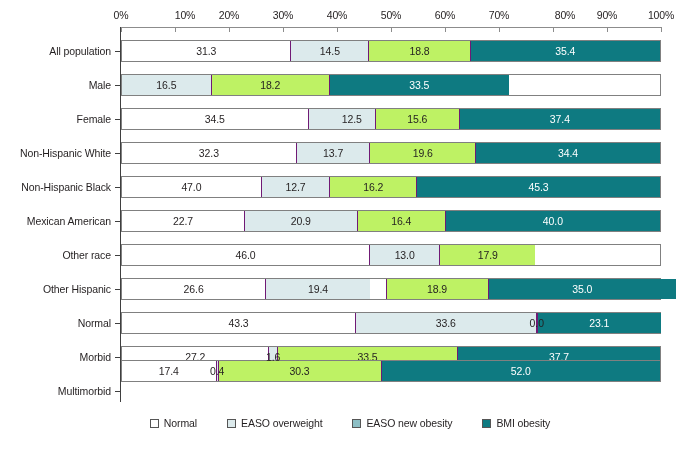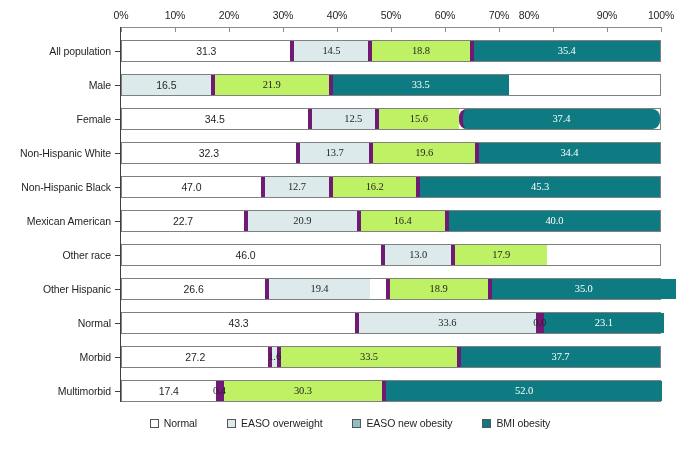--- a/index.html
+++ b/index.html
@@ -95,22 +95,21 @@
   .seg {
     position: relative;
     height: 100%;
     box-sizing: border-box;
     display: flex;
     align-items: center;
     justify-content: center;
     overflow: visible;
   }
   .seg + .seg {
-    border-left: 4px solid #701a75;
-    font-family: Liberation Serif, serif;
+    border-left: 1px solid #701a75;
   }
   .seg-label {
     font-size: 10.5px;
     line-height: 1;
     white-space: nowrap;
     letter-spacing: -0.1px;
   }
   .seg.s0 { background: #ffffff; }
   .seg.s0 .seg-label { color: #231f20; }
   .seg.s1 { background: #dceaec; }
@@ -168,35 +167,35 @@
 
 <div id="chart-root">
 
   <div class="plot" id="plot">
     <div class="axis-line"></div>
     <div class="yaxis-line"></div>
     <div id="ticks">
         <div class="tick" style="left: 0px;"></div>
         <div class="tick-label" style="left: 0px;">0%</div>
         <div class="tick" style="left: 54px;"></div>
-        <div class="tick-label" style="left: 54px;">10%</div>
+        <div class="tick-label" style="left: 64px;">10%</div>
         <div class="tick" style="left: 108px;"></div>
         <div class="tick-label" style="left: 108px;">20%</div>
         <div class="tick" style="left: 162px;"></div>
         <div class="tick-label" style="left: 162px;">30%</div>
         <div class="tick" style="left: 216px;"></div>
         <div class="tick-label" style="left: 216px;">40%</div>
         <div class="tick" style="left: 270px;"></div>
         <div class="tick-label" style="left: 270px;">50%</div>
         <div class="tick" style="left: 324px;"></div>
         <div class="tick-label" style="left: 324px;">60%</div>
         <div class="tick" style="left: 378px;"></div>
         <div class="tick-label" style="left: 378px;">70%</div>
         <div class="tick" style="left: 432px;"></div>
-        <div class="tick-label" style="left: 408px;">80%</div>
+        <div class="tick-label" style="left: 444px;">80%</div>
         <div class="tick" style="left: 486px;"></div>
         <div class="tick-label" style="left: 486px;">90%</div>
         <div class="tick" style="left: 540px;"></div>
         <div class="tick-label" style="left: 540px;">100%</div>
       </div>
     <div id="rows">
         <div class="ytick" style="top: 24px;"></div>
         <div class="cat-label-wrap" style="top: 13px;">All population</div>
         <div class="row" style="top: 13px;">
           <div class="bar">
@@ -215,41 +214,41 @@
           </div>
         </div>
         <div class="ytick" style="top: 58px;"></div>
         <div class="cat-label-wrap" style="top: 47px;">Male</div>
         <div class="row" style="top: 47px;">
           <div class="bar">
             <div class="seg s1" style="flex: 0 0 16.5%;">
               <span class="seg-label">16.5</span>
             </div>
             <div class="seg s2" style="flex: 0 0 21.9%;">
-              <span class="seg-label">21.9</span>
+              <span class="seg-label">18.2</span>
             </div>
             <div class="seg s3" style="flex: 0 0 33.5%;">
               <span class="seg-label">33.5</span>
             </div>
           </div>
         </div>
         <div class="ytick" style="top: 92px;"></div>
         <div class="cat-label-wrap" style="top: 81px;">Female</div>
         <div class="row" style="top: 81px;">
           <div class="bar">
             <div class="seg s0" style="flex: 0 0 34.5%;">
               <span class="seg-label">34.5</span>
             </div>
             <div class="seg s1" style="flex: 0 0 12.5%; padding-left: 20px;">
               <span class="seg-label">12.5</span>
             </div>
             <div class="seg s2" style="flex: 0 0 15.6%;">
               <span class="seg-label">15.6</span>
             </div>
-            <div class="seg s3" style="flex: 0 0 37.4%; border-radius: 8px;">
+            <div class="seg s3" style="flex: 0 0 37.4%;">
               <span class="seg-label">37.4</span>
             </div>
           </div>
         </div>
         <div class="ytick" style="top: 126px;"></div>
         <div class="cat-label-wrap" style="top: 115px;">Non-Hispanic White</div>
         <div class="row" style="top: 115px;">
           <div class="bar">
             <div class="seg s0" style="flex: 0 0 32.3%;">
               <span class="seg-label">32.3</span>
@@ -301,21 +300,21 @@
             </div>
           </div>
         </div>
         <div class="ytick" style="top: 228px;"></div>
         <div class="cat-label-wrap" style="top: 217px;">Other race</div>
         <div class="row" style="top: 217px; border-radius: 8px;">
           <div class="bar">
             <div class="seg s0" style="flex: 0 0 45.954%;">
               <span class="seg-label">46.0</span>
             </div>
-            <div class="seg s1" style="flex: 0 0 12.987%; margin-left: 12px;">
+            <div class="seg s1" style="flex: 0 0 12.987%;">
               <span class="seg-label">13.0</span>
             </div>
             <div class="seg s2" style="flex: 0 0 17.8821%;">
               <span class="seg-label">17.9</span>
             </div>
           </div>
         </div>
         <div class="ytick" style="top: 262px;"></div>
         <div class="cat-label-wrap" style="top: 251px;">Other Hispanic</div>
         <div class="row" style="top: 251px;">
@@ -365,21 +364,21 @@
             <div class="seg s2" style="flex: 0 0 33.5%;">
               <span class="seg-label">33.5</span>
             </div>
             <div class="seg s3" style="flex: 0 0 37.7%;">
               <span class="seg-label">37.7</span>
             </div>
           </div>
         </div>
         <div class="ytick" style="top: 364px;"></div>
         <div class="cat-label-wrap" style="top: 353px;">Multimorbid</div>
-        <div class="row" style="top: 353px;">
+        <div class="row" style="top: 333px;">
           <div class="bar">
             <div class="seg s0" style="flex: 0 0 17.3826%;">
               <span class="seg-label">17.4</span>
             </div>
             <div class="seg s1" style="flex: 0 0 0.3996%;">
               <span class="seg-label" style="position: absolute; left: 50%; transform: translateX(-50%); color: rgb(35, 31, 32); z-index: 5;">0.4</span>
             </div>
             <div class="seg s2" style="flex: 0 0 30.2697%;">
               <span class="seg-label">30.3</span>
             </div>

